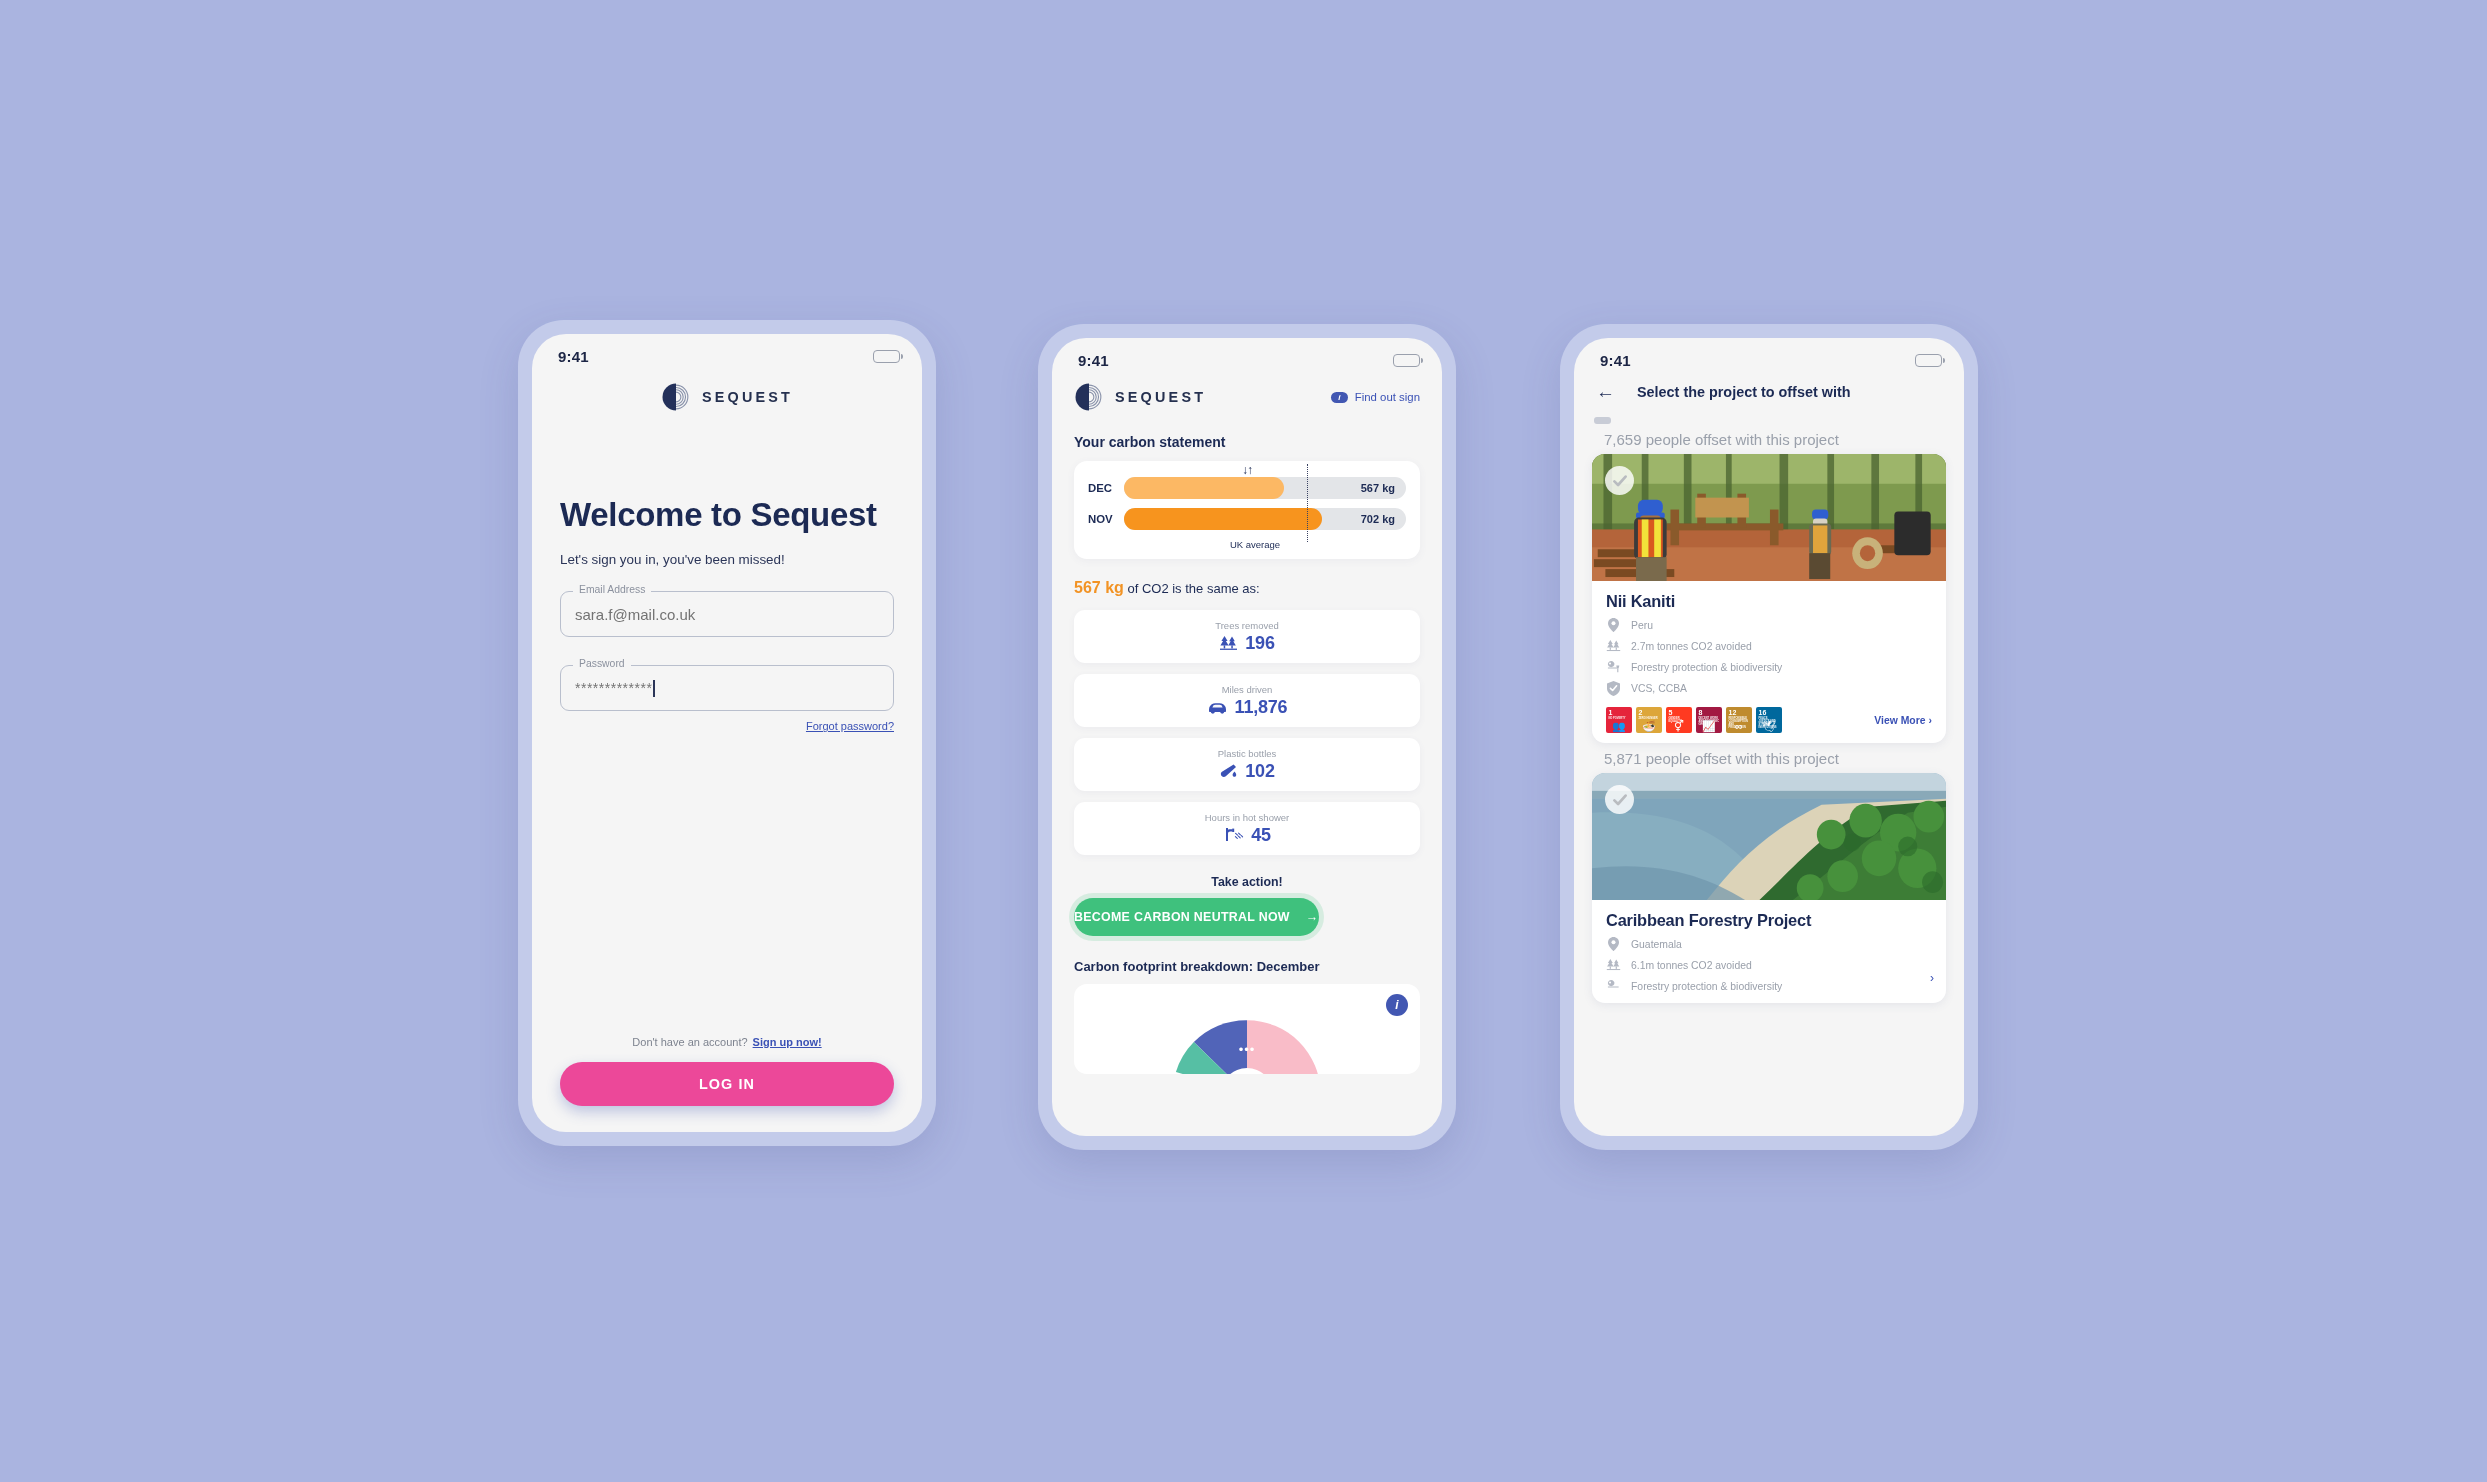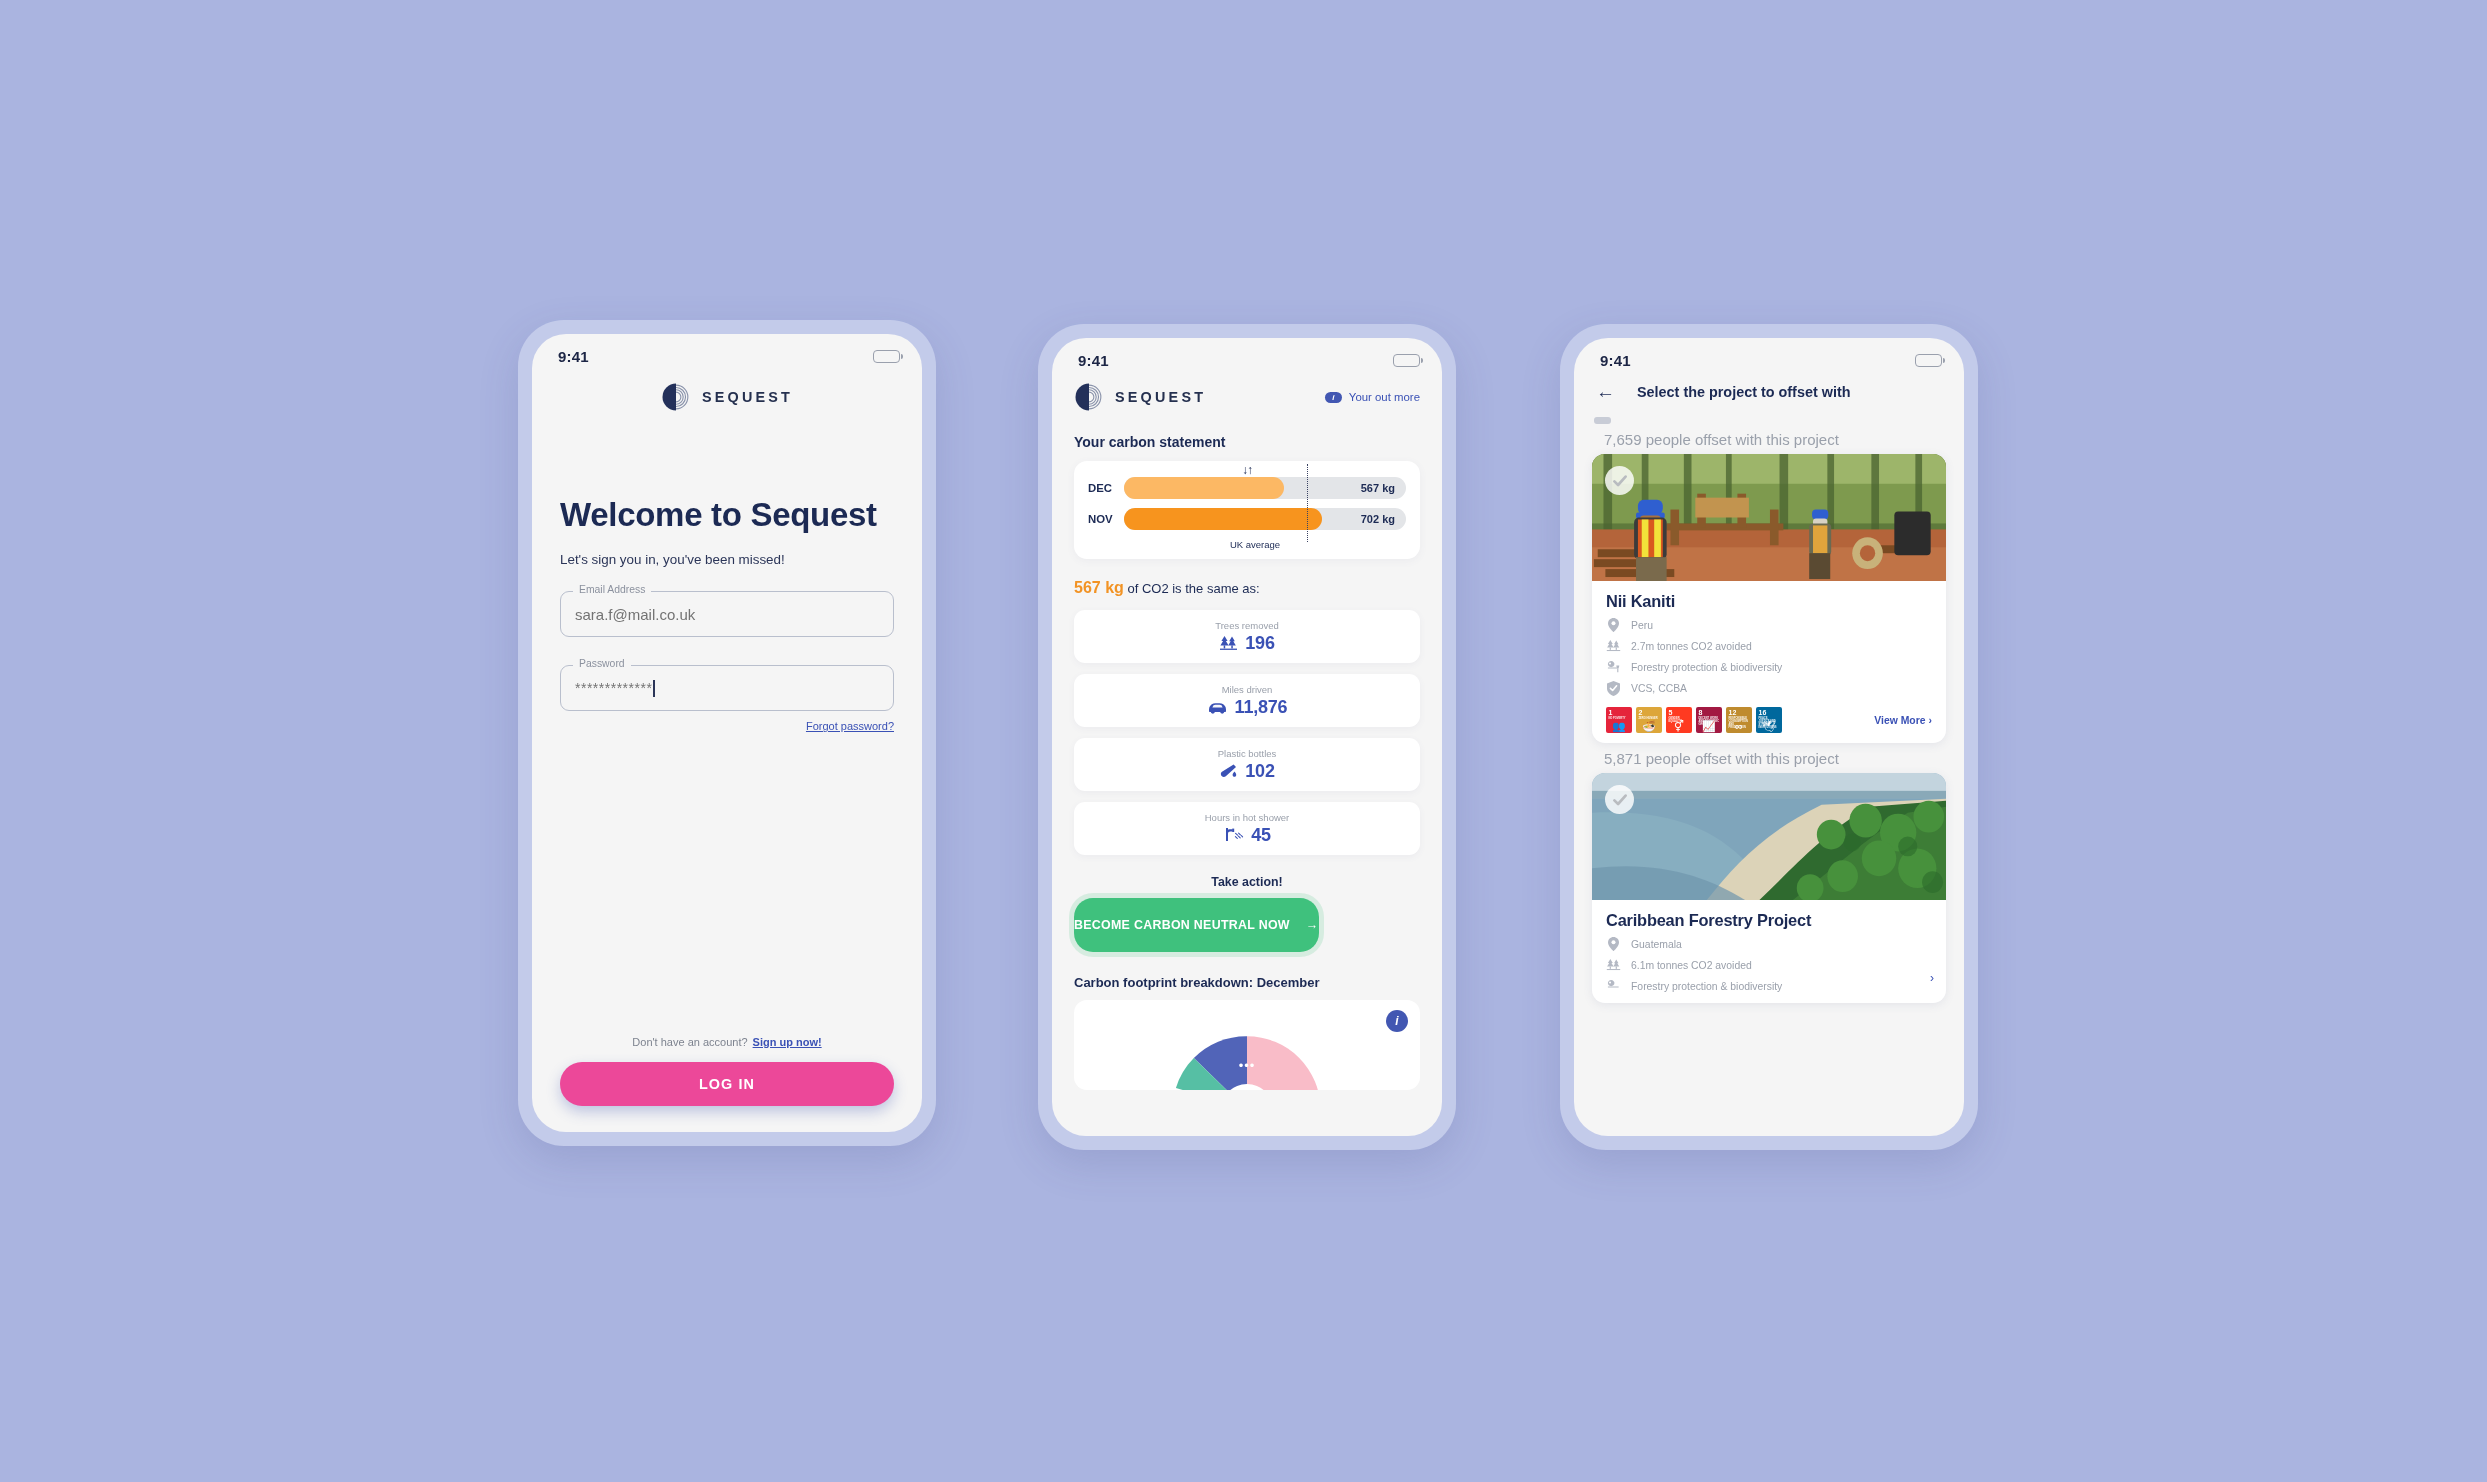--- a/index.html
+++ b/index.html
@@ -275,21 +275,21 @@
 
   .take-action {
     text-align: center;
     font-size: 12.4px;
     font-weight: bold;
     color: #1c2a54;
     margin-top: 20px;
   }
   .btn-green {
     margin-top: 9px;
-    height: 54px;
+    height: 38px;
     border-radius: 19px;
     background: #3fc17d;
     color: #fff;
     display: flex;
     align-items: center;
     justify-content: center;
     gap: 16px;
     font-size: 12.4px;
     font-weight: bold;
     letter-spacing: 0.3px;
@@ -503,21 +503,21 @@
               <path d="M20 4.2 A15.8 15.8 0 0 1 20 35.8"></path>
               <path d="M20 7.3 A12.7 12.7 0 0 1 20 32.7"></path>
               <path d="M20 10.4 A9.6 9.6 0 0 1 20 29.6"></path>
               <path d="M20 13.5 A6.5 6.5 0 0 1 20 26.5"></path>
             </g>
           </svg>
           <span class="logo-word">SEQUEST</span>
         </div>
         <div class="findout">
           <span class="info-pill">i</span>
-          <span class="findout-label">Your out more</span>
+          <span class="findout-label">Find out sign</span>
         </div>
       </div>
 
       <div class="s2-h">Your carbon statement</div>
 
       <div class="chart-card">
         <span class="sort-icon">↓↑</span>
 
         <div class="bar-row">
           <span class="bar-month">DEC</span>

